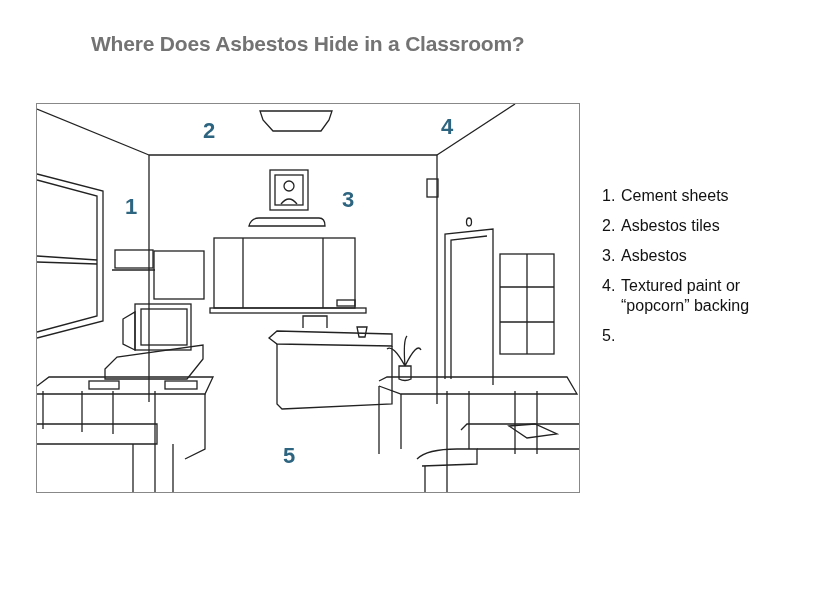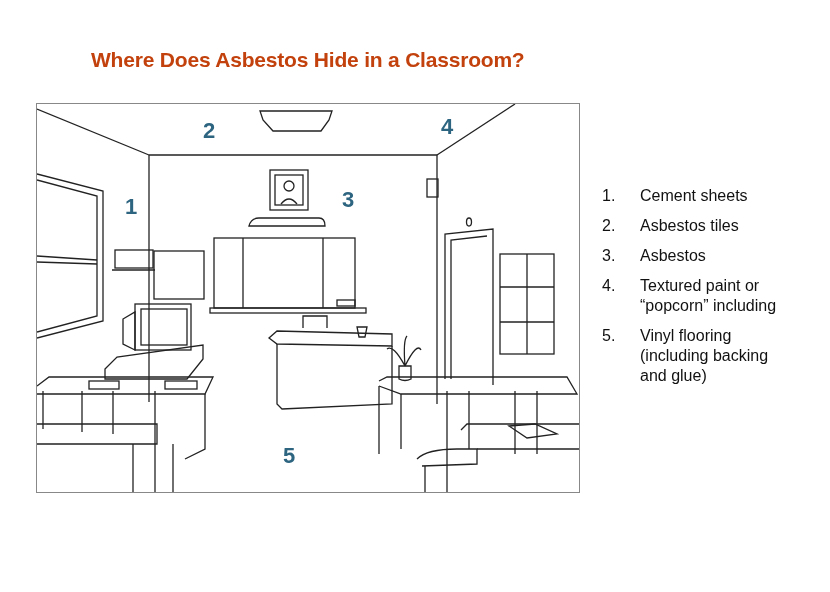--- a/index.html
+++ b/index.html
@@ -1,24 +1,24 @@
 <!DOCTYPE html>
 <html><head>
   <meta charset="utf-8">
   <style>
     html, body { margin: 0; padding: 0; background: #ffffff; }
     body { width: 830px; height: 592px; position: relative; overflow: hidden; font-family: "Liberation Sans", sans-serif; color: #111; }
-    .title { position: absolute; left: 91px; top: 48px; font-size: 21px; font-weight: bold; letter-spacing: -0.2px; color: #c2410c; white-space: nowrap; }
+    .title { position: absolute; left: 91px; top: 32px; font-size: 21px; font-weight: bold; letter-spacing: -0.2px; color: #737373; white-space: nowrap; }
     .illus { position: absolute; left: 36px; top: 103px; width: 544px; height: 390px; border: 1px solid #888; box-sizing: border-box; background: #fff; overflow: hidden; }
     .illus svg { position: absolute; left: 0; top: 0; }
     .num { position: absolute; font-size: 22px; font-weight: bold; color: #2d6480; line-height: 1; }
     .legend { position: absolute; left: 602px; top: 186px; width: 200px; font-size: 16px; color: #111; line-height: 20px; }
     .legend .item { display: flex; margin-bottom: 10px; }
     .legend .n { width: 19px; flex: none; }
-    .legend .t { flex: 1; margin-left: 19px; }
+    .legend .t { flex: 1; }
   </style>
 </head>
 <body>
 
 <div class="title">Where Does Asbestos Hide in a Classroom?</div>
 
 <div class="illus">
   <svg width="544" height="390" viewBox="0 0 544 390" fill="none" stroke="#222" stroke-width="1.3">
 
     <line x1="0" y1="5" x2="112" y2="51"></line>
@@ -117,19 +117,18 @@
   <div class="item">
     <span class="n">2.</span>
     <span class="t">Asbestos tiles</span>
   </div>
   <div class="item">
     <span class="n">3.</span>
     <span class="t">Asbestos</span>
   </div>
   <div class="item">
     <span class="n">4.</span>
-    <span class="t" style="max-width:150px;">Textured paint or “popcorn” including</span>
+    <span class="t" style="max-width:150px;">Textured paint or “popcorn” backing</span>
   </div>
   <div class="item">
     <span class="n">5.</span>
-    <span class="t" style="max-width:145px;">Vinyl flooring (including backing and glue)</span>
   </div>
 </div>
 
 </body></html>

